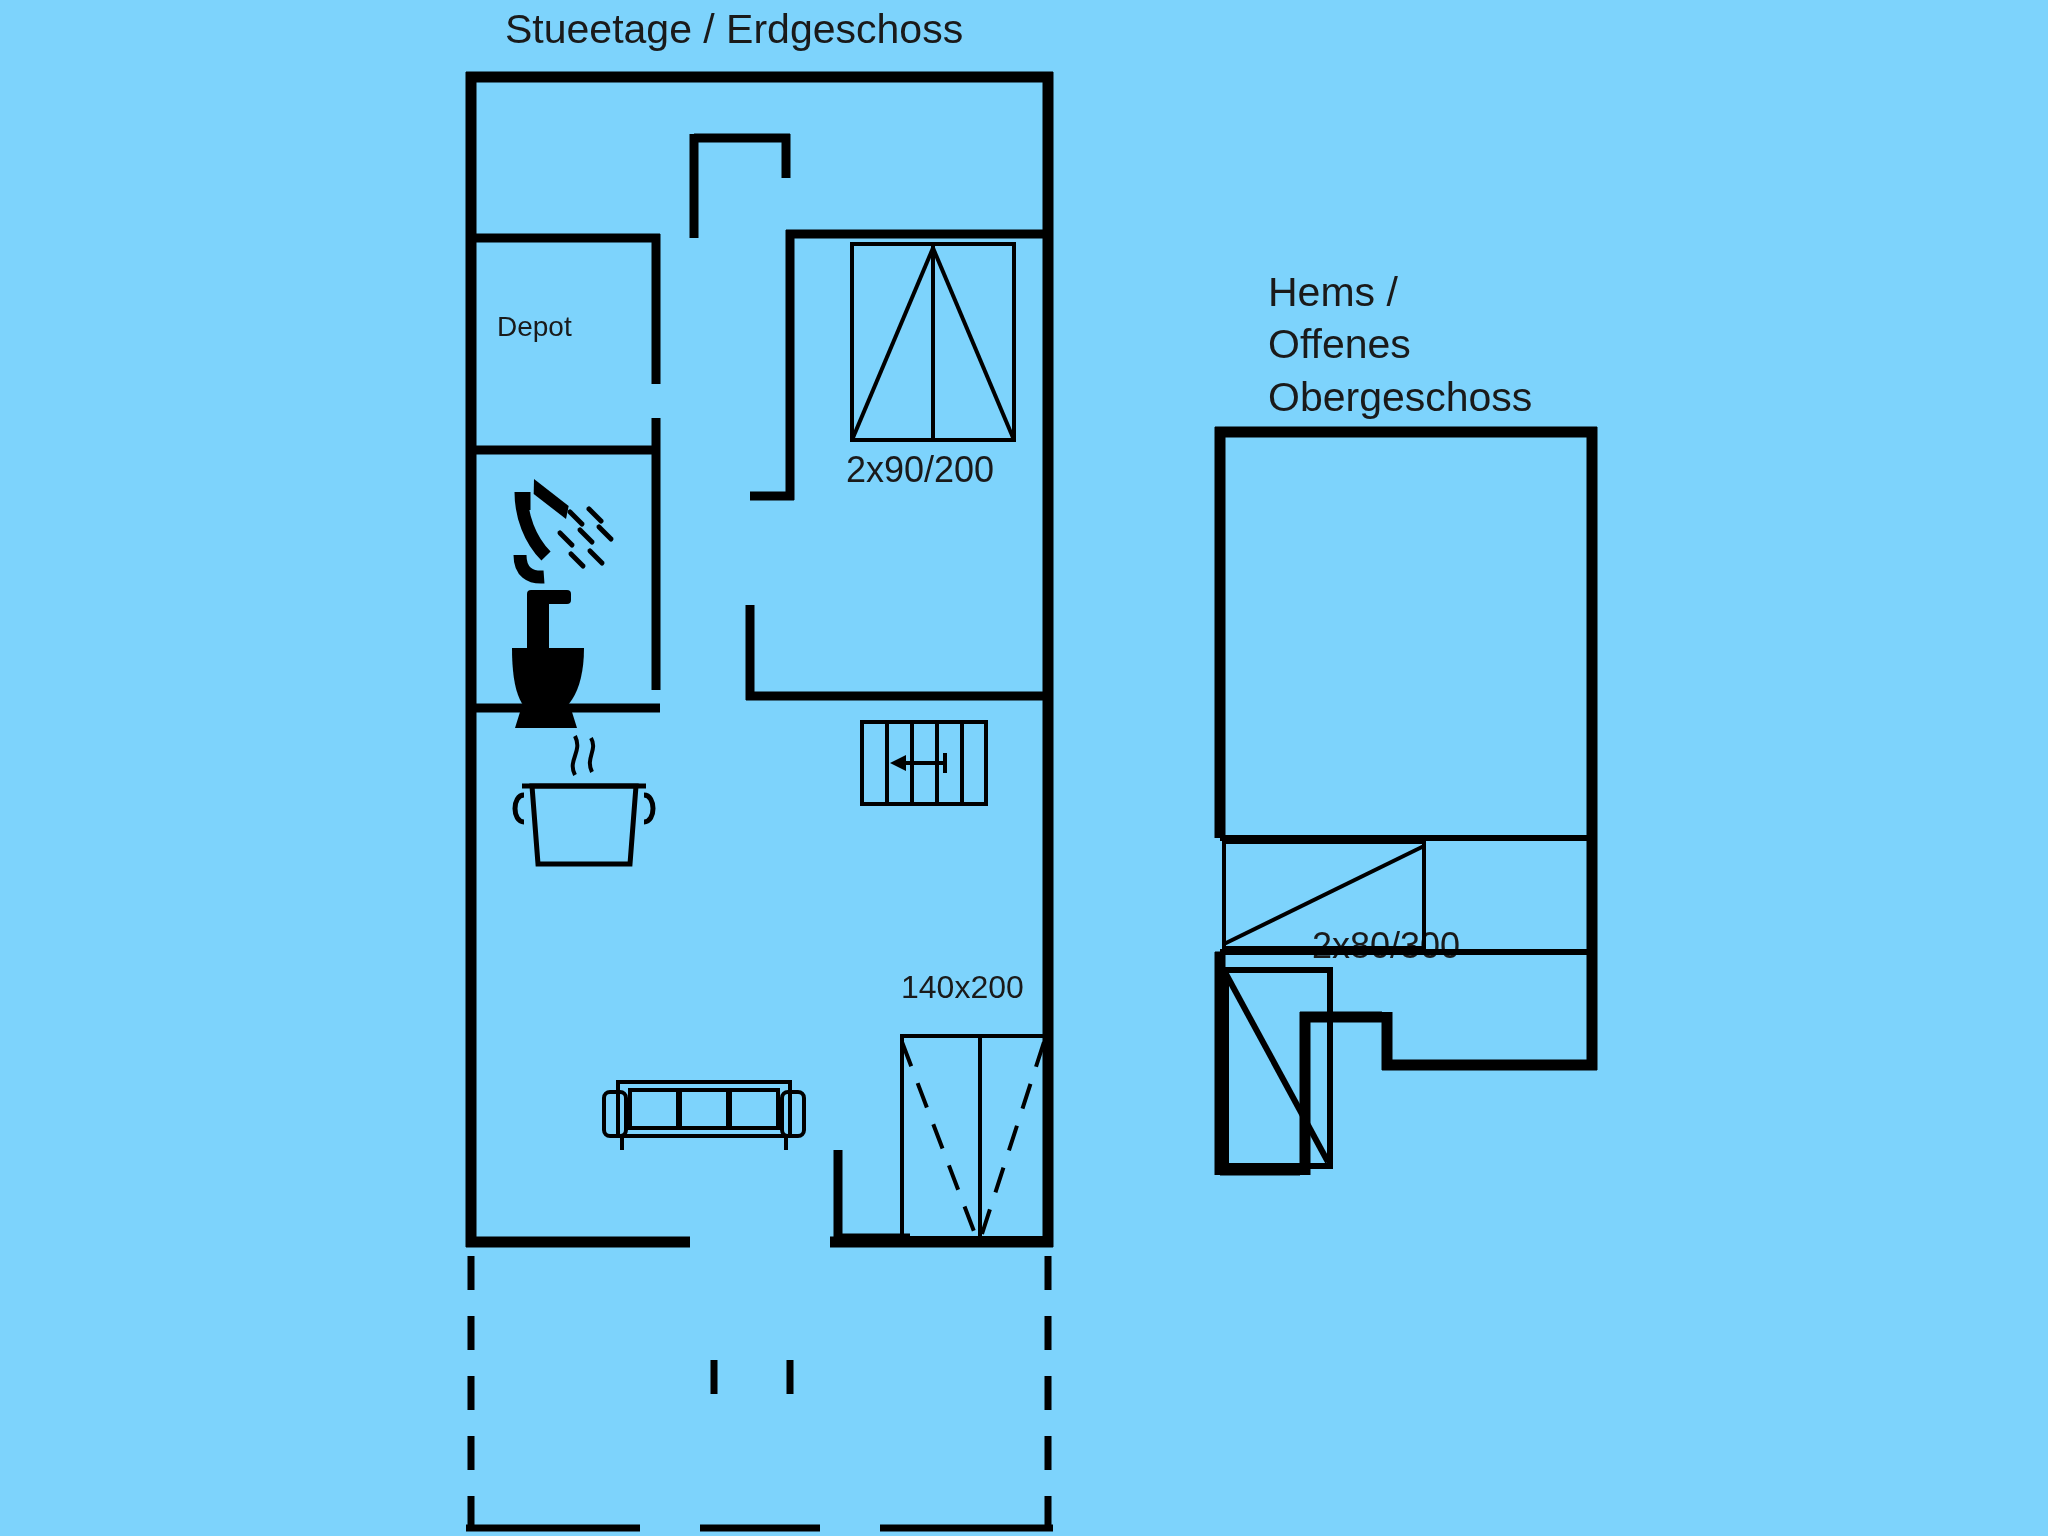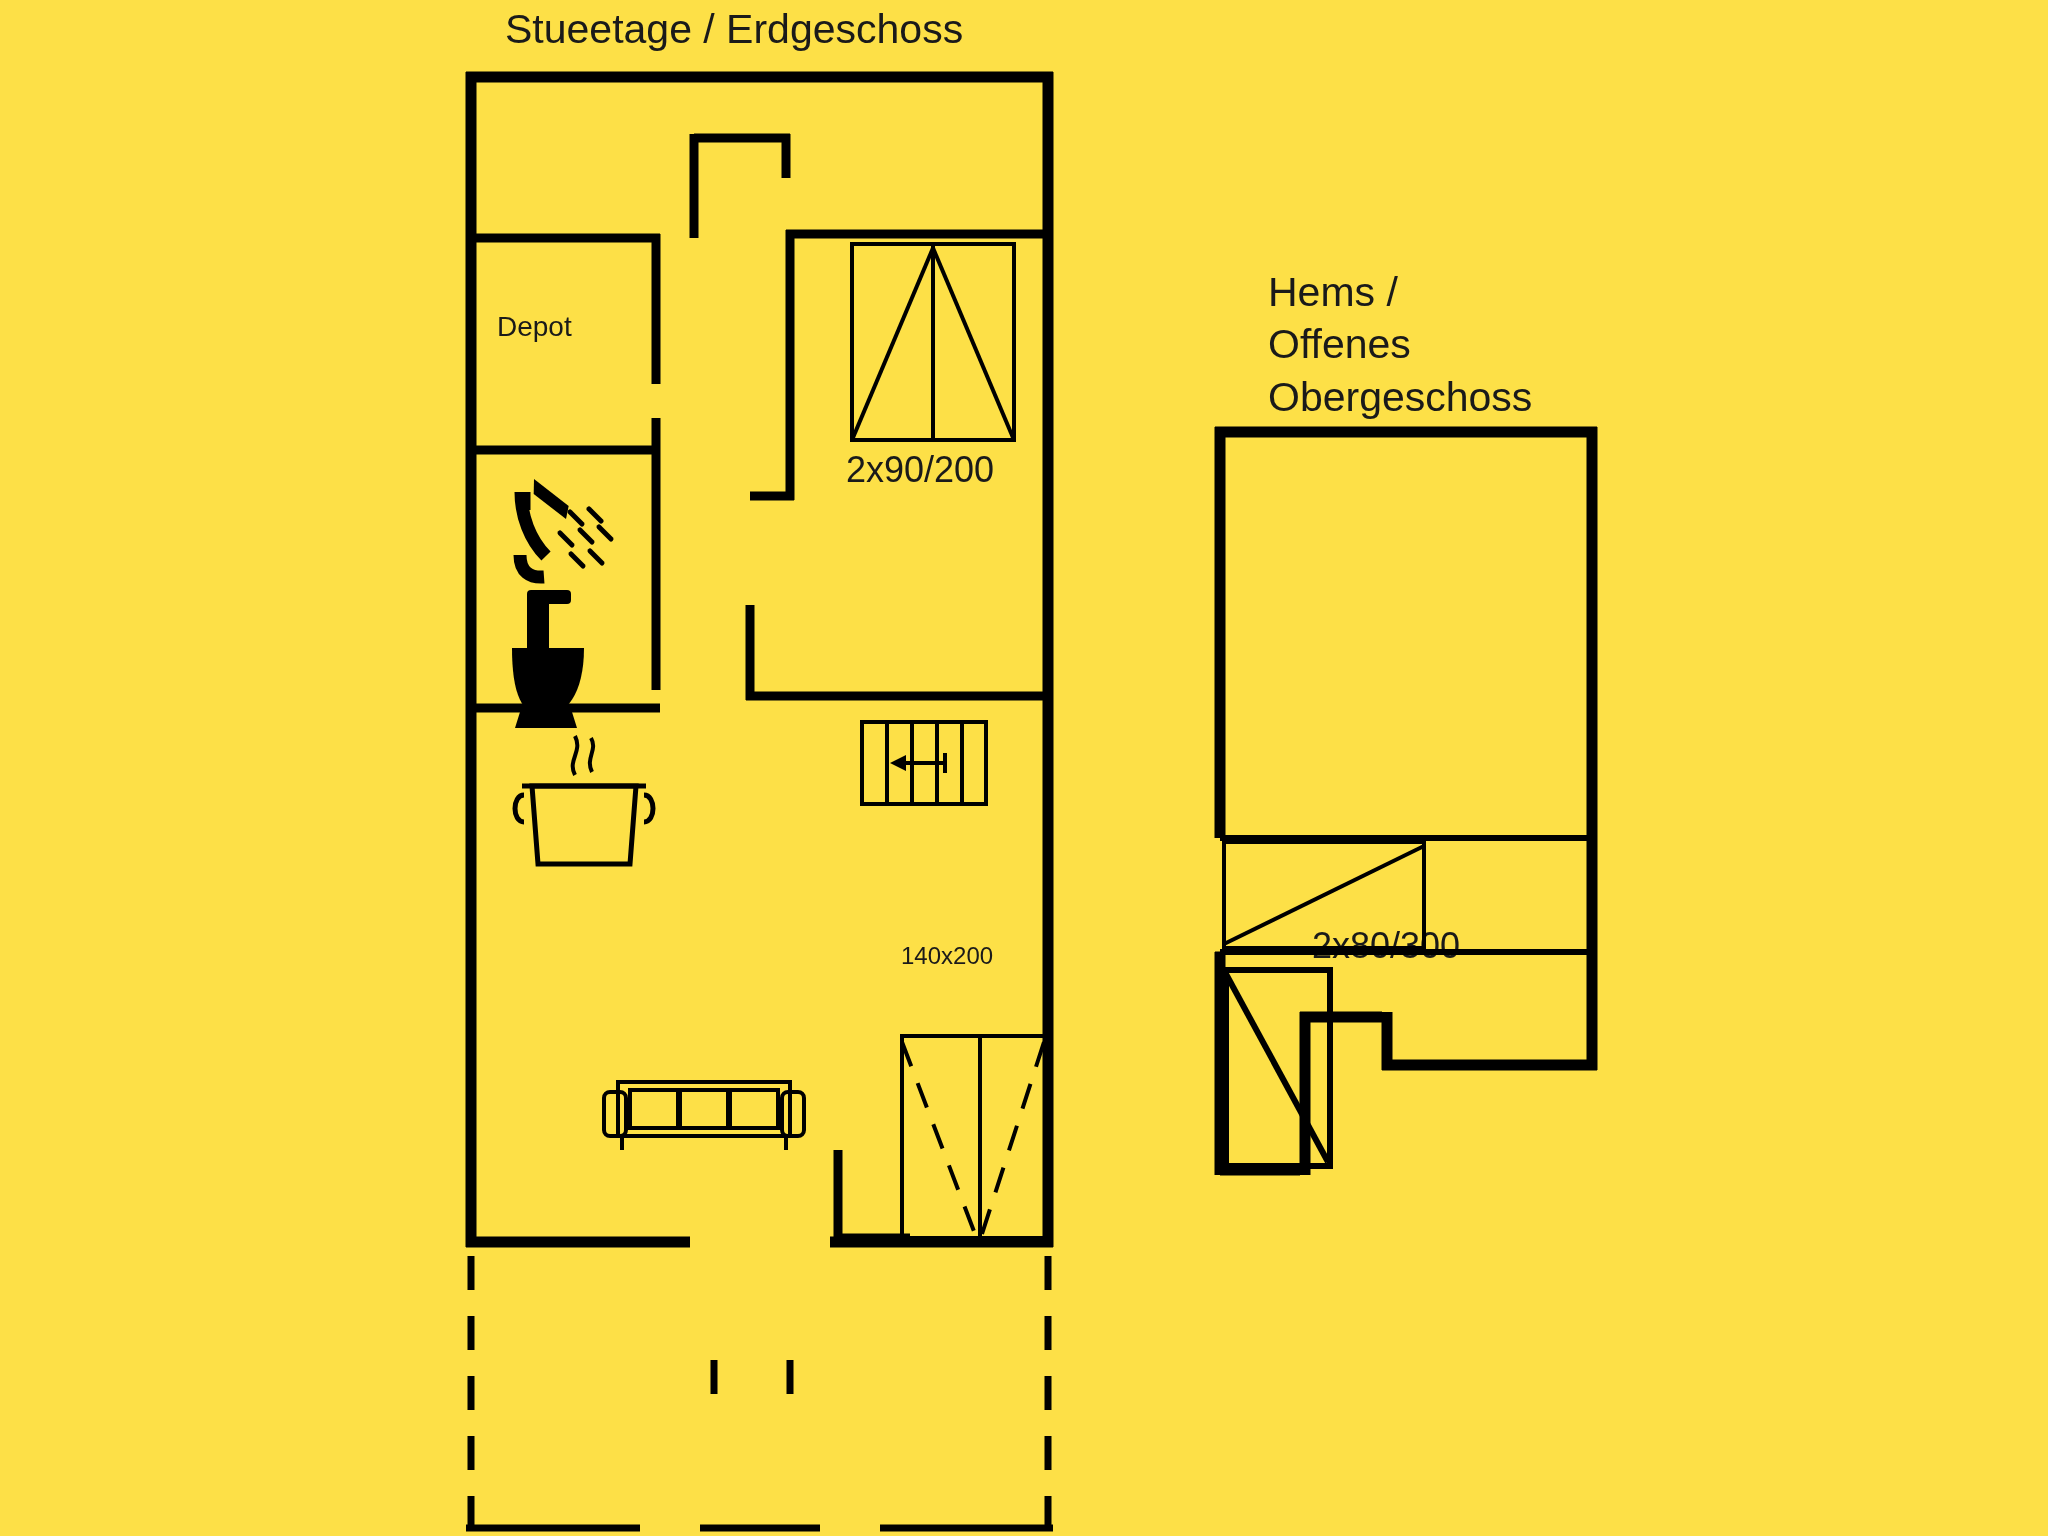--- a/index.html
+++ b/index.html
@@ -4,21 +4,21 @@
 <style>
   html, body {
     margin: 0;
     padding: 0;
     background: #ffffff;
   }
   #stage {
     position: relative;
     width: 2048px;
     height: 1536px;
-    background: #fde047;
+    background: #7dd3fc;
     font-family: "Liberation Sans", sans-serif;
     overflow: hidden;
   }
   .label {
     position: absolute;
     color: #1a1a1a;
     font-weight: 400;
     white-space: pre;
     line-height: 1.28;
   }
@@ -39,22 +39,22 @@
     font-size: 28px;
   }
   #dim-bedrooms {
     left: 846px;
     top: 447px;
     font-size: 36px;
     text-align: center;
   }
   #dim-bed-140 {
     left: 901px;
-    top: 941px;
-    font-size: 24px;
+    top: 967px;
+    font-size: 32px;
   }
   #dim-loft {
     left: 1312px;
     top: 923px;
     font-size: 36px;
   }
   svg.plan {
     position: absolute;
     left: 0;
     top: 0;

